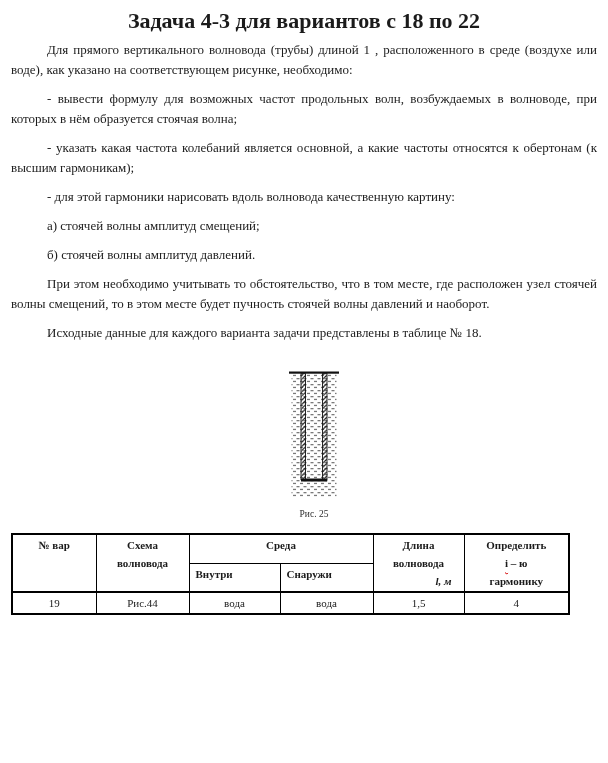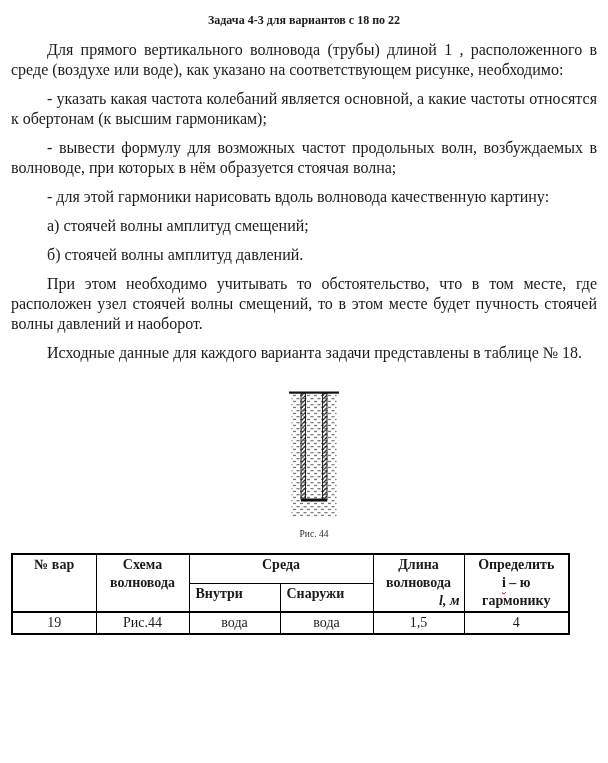--- a/index.html
+++ b/index.html
@@ -6,28 +6,28 @@
   body {
     width: 608px;
     height: 763px;
     background: #ffffff;
     color: #1b1b1b;
     font-family: "Liberation Serif", serif;
     overflow: hidden;
   }
   .content { padding: 0 11px; }
   .doc-title {
-    font-size: 12px;
+    font-size: 22px;
     font-weight: bold;
     text-align: center;
     margin: 10px 0 0 0;
     line-height: 21px;
   }
   p.body-par {
-    font-size: 16px;
+    font-size: 13px;
     line-height: 20px;
     text-align: justify;
     text-indent: 36px;
     margin: 9px 0;
   }
   .squiggle {
     text-decoration-line: underline;
     text-decoration-style: wavy;
     text-decoration-color: #d40000;
     text-decoration-thickness: 1px;
@@ -44,23 +44,23 @@
   }
   table.variants {
     border-collapse: collapse;
     table-layout: fixed;
     width: 557px;
     margin: 12px 0 0 0;
     border: 2px solid #000;
   }
   table.variants th, table.variants td {
     border: 1px solid #000;
-    font-size: 14px;
+    font-size: 11px;
     line-height: 18px;
-    padding: 1px 4px;
+    padding: 1px 12px;
     overflow: hidden;
   }
   table.variants th {
     font-weight: bold;
     vertical-align: top;
     text-align: center;
   }
   table.variants th.th-left { text-align: left; padding-left: 6px; }
   table.variants td { text-align: center; vertical-align: middle; }
   tr.data-row td { border-top: 2px solid #000; margin-left: 12px; }
@@ -69,23 +69,23 @@
 </style>
 </head>
 <body>
 
 <div class="content">
 
   <div class="doc-title">Задача 4-3 для вариантов с 18 по 22</div>
 
   <p class="body-par">Для прямого вертикального волновода (трубы) длиной 1 , расположенного в среде (воздухе или воде), как указано на соответствующем рисунке, необходимо:</p>
 
+  <p class="body-par">- вывести формулу для возможных частот продольных волн, возбуждаемых в волноводе, при которых в нём образуется стоячая волна;</p>
+
   <p class="body-par">- указать какая частота колебаний является основной, а какие частоты относятся к обертонам (к высшим гармоникам);</p>
-
-  <p class="body-par">- вывести формулу для возможных частот продольных волн, возбуждаемых в волноводе, при которых в нём образуется стоячая волна;</p>
 
 
   <p class="body-par">- для этой гармоники нарисовать вдоль волновода качественную картину:</p>
 
   <p class="body-par">а) стоячей волны амплитуд смещений;</p>
 
   <p class="body-par">б) стоячей волны амплитуд давлений.</p>
 
   <p class="body-par">При этом необходимо учитывать то обстоятельство, что в том месте, где расположен узел стоячей волны смещений, то в этом месте будет пучность стоячей волны давлений и наоборот.</p>
 
@@ -103,21 +103,21 @@
           <pattern id="hatch" patternUnits="userSpaceOnUse" width="4.2" height="4.2">
             <path d="M-1,5.2 L5.2,-1" stroke="#1a1a1a" stroke-width="1.1" fill="none"></path>
           </pattern>
         </defs>
         <rect x="2.5" y="2.7" width="45" height="124" fill="url(#stipple)"></rect>
         <rect x="0" y="0.5" width="50" height="2.2" fill="#111"></rect>
         <rect x="12" y="2.7" width="4.5" height="106" fill="url(#hatch)" stroke="#111" stroke-width="0.9"></rect>
         <rect x="33.5" y="2.7" width="4.5" height="106" fill="url(#hatch)" stroke="#111" stroke-width="0.9"></rect>
         <rect x="12" y="107.5" width="26" height="3" fill="#111"></rect>
       </svg>
-      <div class="figure-caption">Рис. 44</div>
+      <div class="figure-caption">Рис. 25</div>
     </div>
   </div>
 
   <table class="variants">
     <colgroup>
       <col style="width:84px">
         <col style="width:93px">
         <col style="width:91px">
         <col style="width:93px">
         <col style="width:91px">

